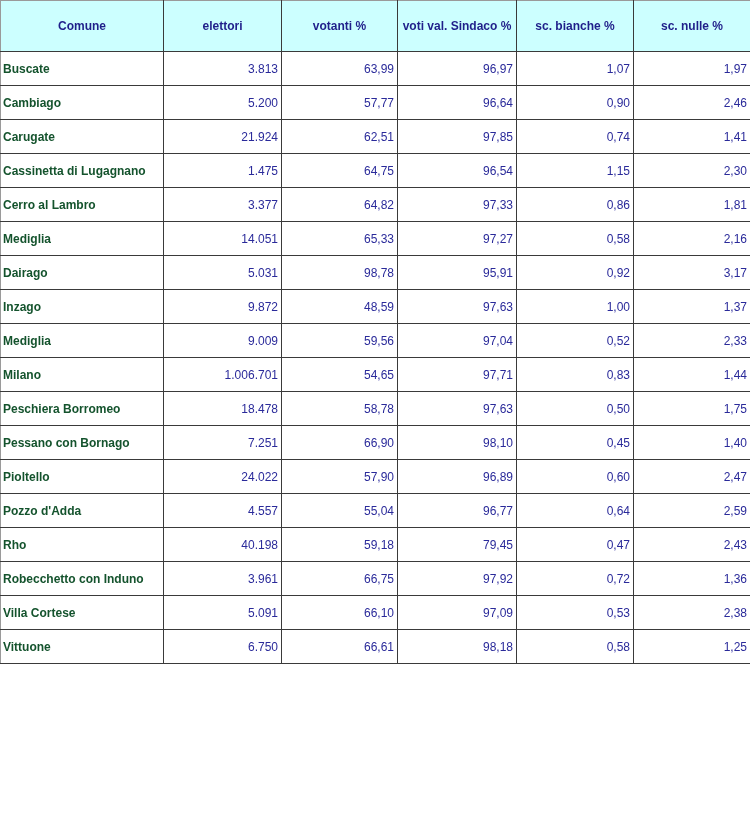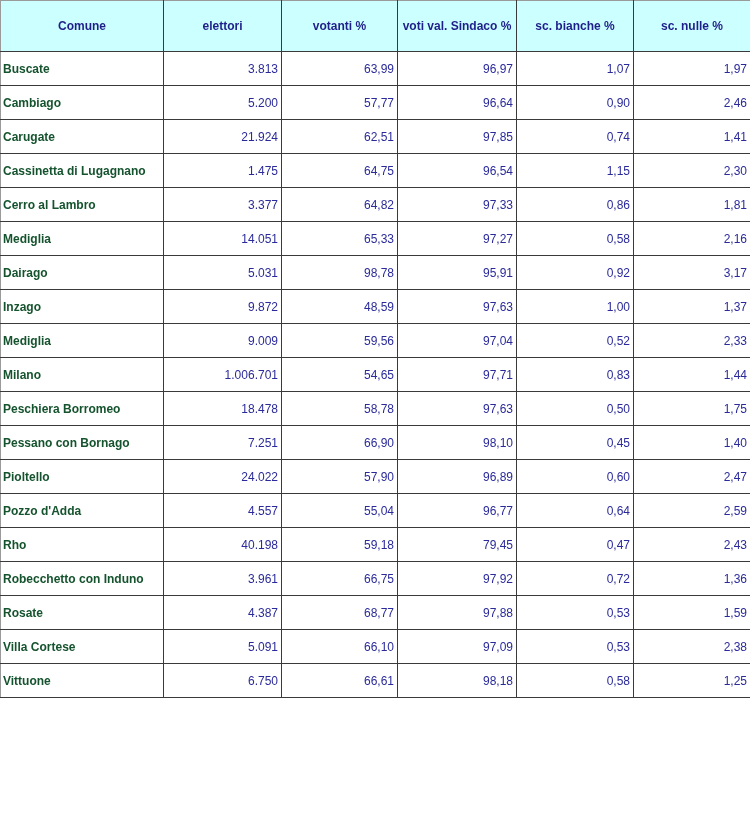--- a/index.html
+++ b/index.html
@@ -182,28 +182,20 @@
       </tr>
       <tr>
         <td class="name">Robecchetto con Induno</td>
         <td class="num">3.961</td>
         <td class="num">66,75</td>
         <td class="num">97,92</td>
         <td class="num">0,72</td>
         <td class="num">1,36</td>
       </tr>
       <tr>
-        <td class="name">Rosate</td>
-        <td class="num">4.387</td>
-        <td class="num">68,77</td>
-        <td class="num">97,88</td>
-        <td class="num">0,53</td>
-        <td class="num">1,59</td>
-      </tr>
-      <tr>
         <td class="name">Villa Cortese</td>
         <td class="num">5.091</td>
         <td class="num">66,10</td>
         <td class="num">97,09</td>
         <td class="num">0,53</td>
         <td class="num">2,38</td>
       </tr>
       <tr>
         <td class="name">Vittuone</td>
         <td class="num">6.750</td>

